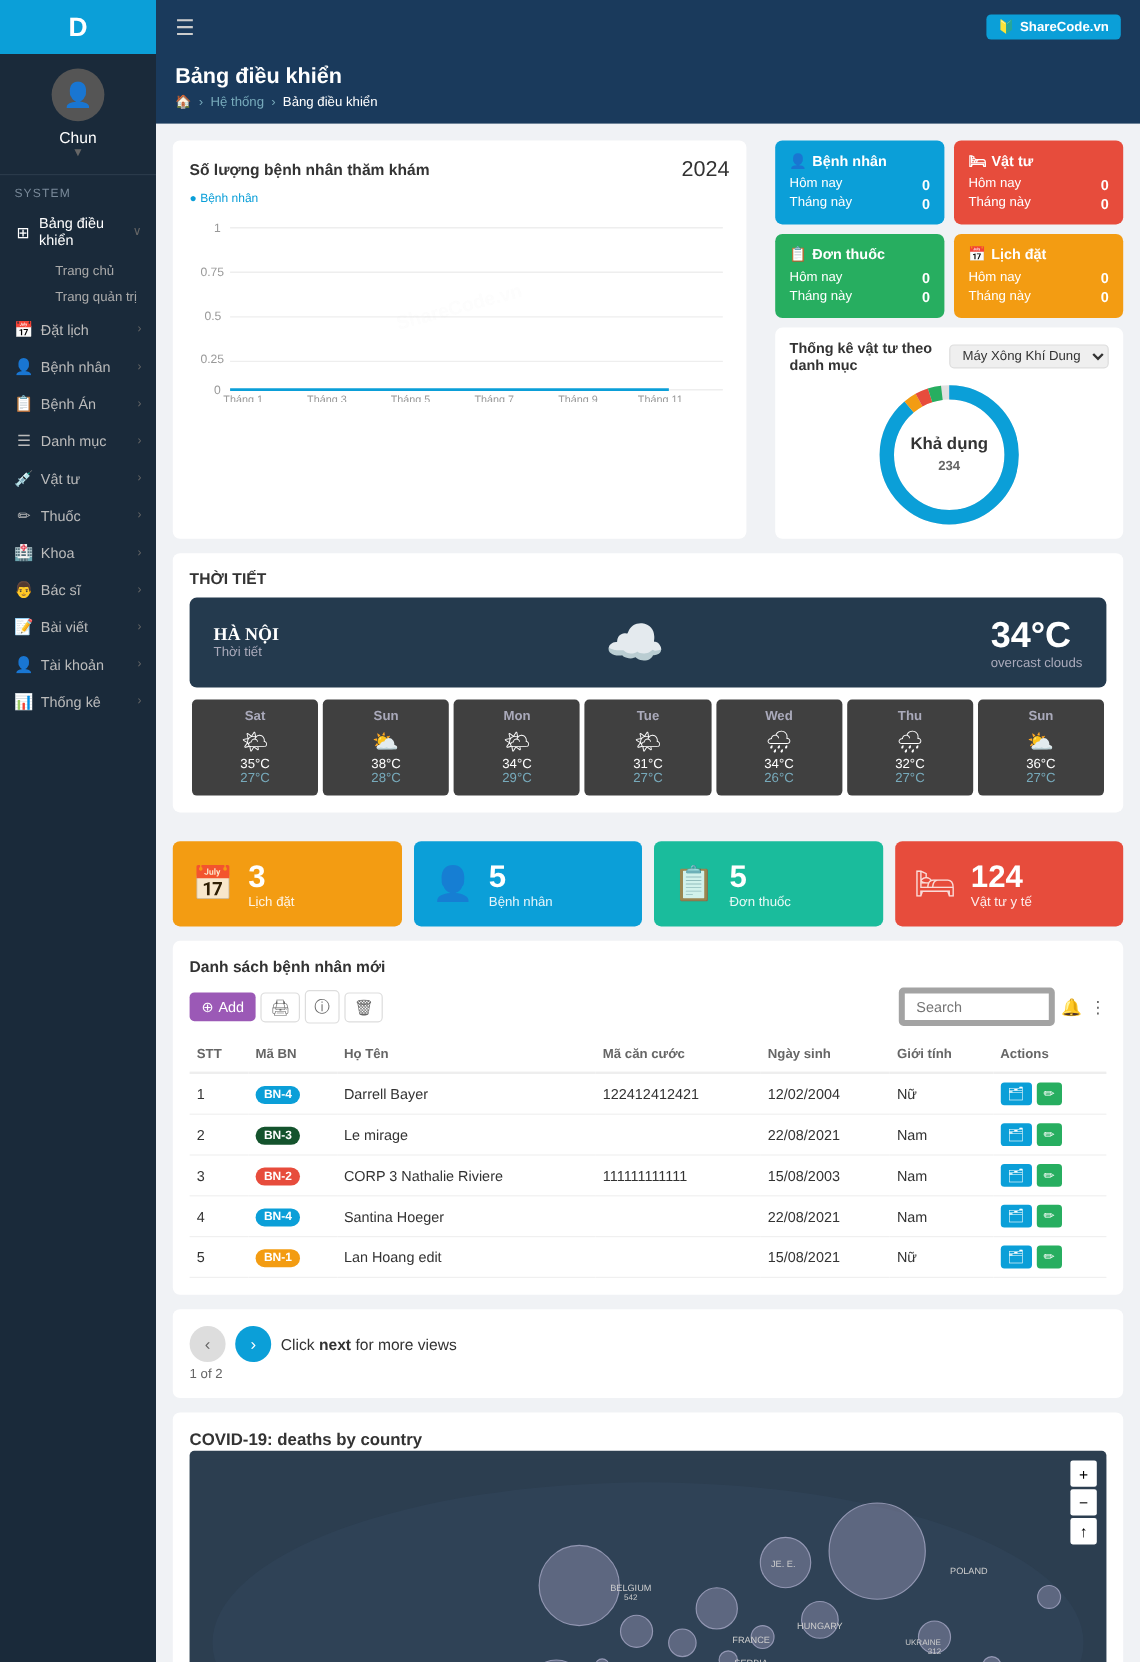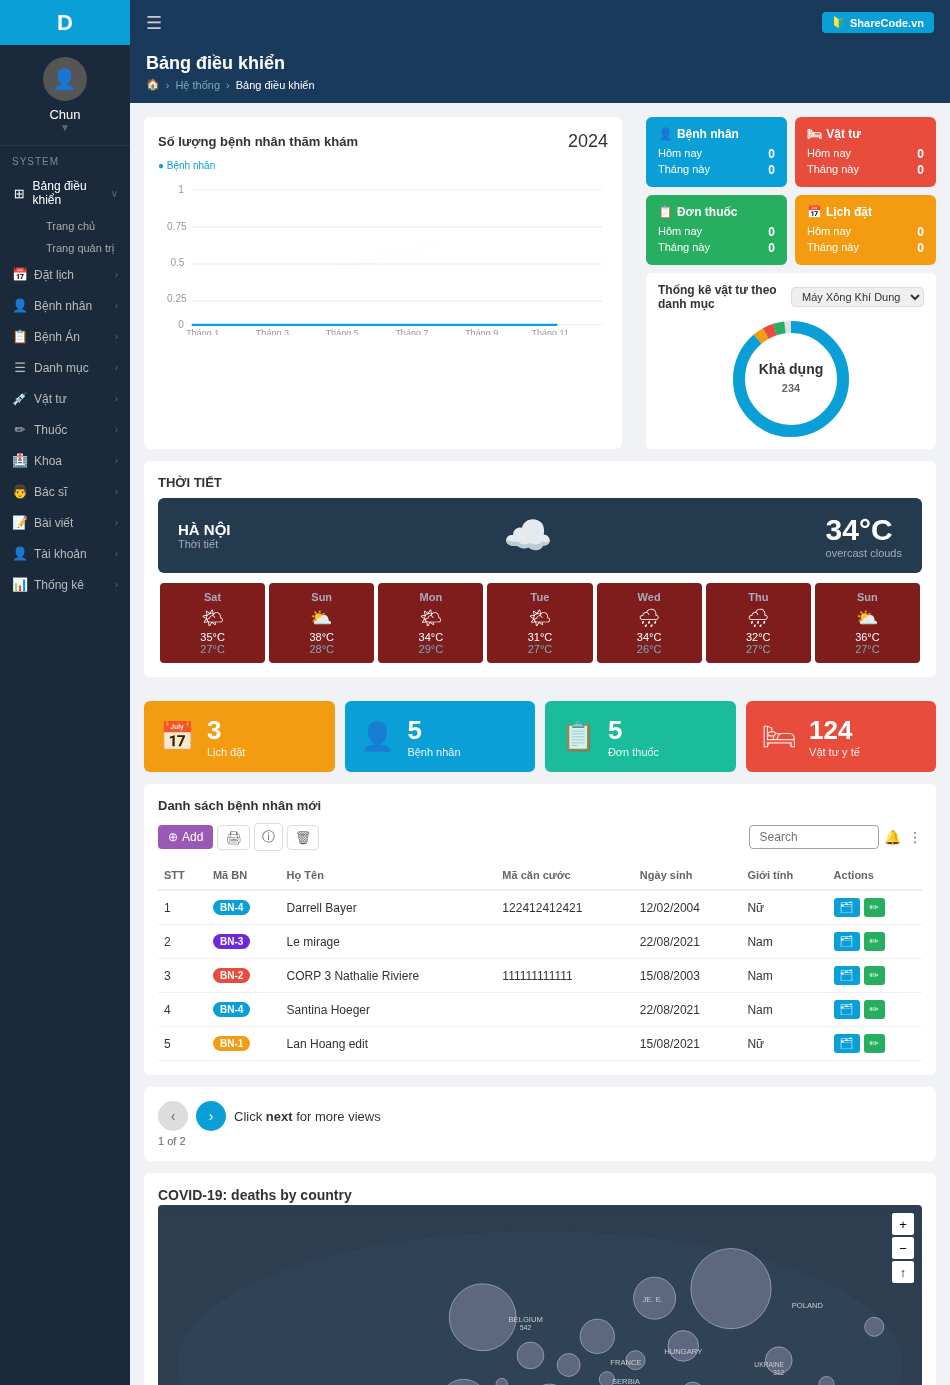--- a/index.html
+++ b/index.html
@@ -236,33 +236,33 @@
     .weather-main {
       background: #243a4e;
       border-radius: 6px;
       padding: 14px 20px;
       display: flex;
       justify-content: space-between;
       align-items: center;
       color: #fff;
       margin-bottom: 10px;
     }
-    .weather-city { font-size: 15px; font-weight: bold; }
+    .weather-city { font-size: 15px; font-weight: bold; font-family: Liberation Serif, serif; }
     .weather-desc { font-size: 11px; color: #aab; }
     .weather-temp { font-size: 30px; font-weight: bold; }
     .weather-temp-desc { font-size: 11px; color: #aab; text-align: right; }
     .weather-cloud { font-size: 40px; }
     .weather-days {
       display: flex;
       gap: 0;
     }
     .weather-day {
       flex: 1;
       text-align: center;
-      background: #7f1d1d;
+      background: #404040;
       color: #fff;
       padding: 8px 4px;
       border-radius: 4px;
       margin: 0 2px;
       font-size: 11px;
     }
     .weather-day-name { font-weight: bold; margin-bottom: 4px; color: #aab; }
     .weather-day-icon { font-size: 18px; margin: 2px 0; }
     .weather-day-high { color: #fff; }
     .weather-day-low { color: #7ab; }
@@ -324,21 +324,21 @@
       background: none;
       border: 1px solid #ddd;
       border-radius: 4px;
       padding: 4px 7px;
       cursor: pointer;
       color: #666;
       font-size: 13px;
     }
     .table-search-area { display: flex; align-items: center; gap: 6px; }
     .search-input {
-      border: 1px solid #a3a3a3;
+      border: 5px solid #a3a3a3;
       border-radius: 4px;
       padding: 4px 10px;
       font-size: 12px;
       width: 130px;
     }
     .btn-icon-sm {
       background: none; border: none;
       cursor: pointer; color: #666; font-size: 14px;
     }
 
@@ -347,21 +347,21 @@
     td { padding: 7px 6px; border-bottom: 1px solid #f0f0f0; color: #333; }
     .badge {
       display: inline-block;
       padding: 2px 7px;
       border-radius: 10px;
       font-size: 10px;
       color: #fff;
       font-weight: bold;
     }
     .badge-bn4 { background: #0b9fd8; }
-    .badge-bn3 { background: #6d28d9; }
+    .badge-bn3 { background: #14532d; }
     .badge-bn2 { background: #e74c3c; }
     .badge-bn1 { background: #f39c12; }
     .action-btns { display: flex; gap: 4px; }
     .action-btn {
       padding: 3px 6px;
       border: none;
       border-radius: 3px;
       cursor: pointer;
       font-size: 11px;
       color: #fff;

